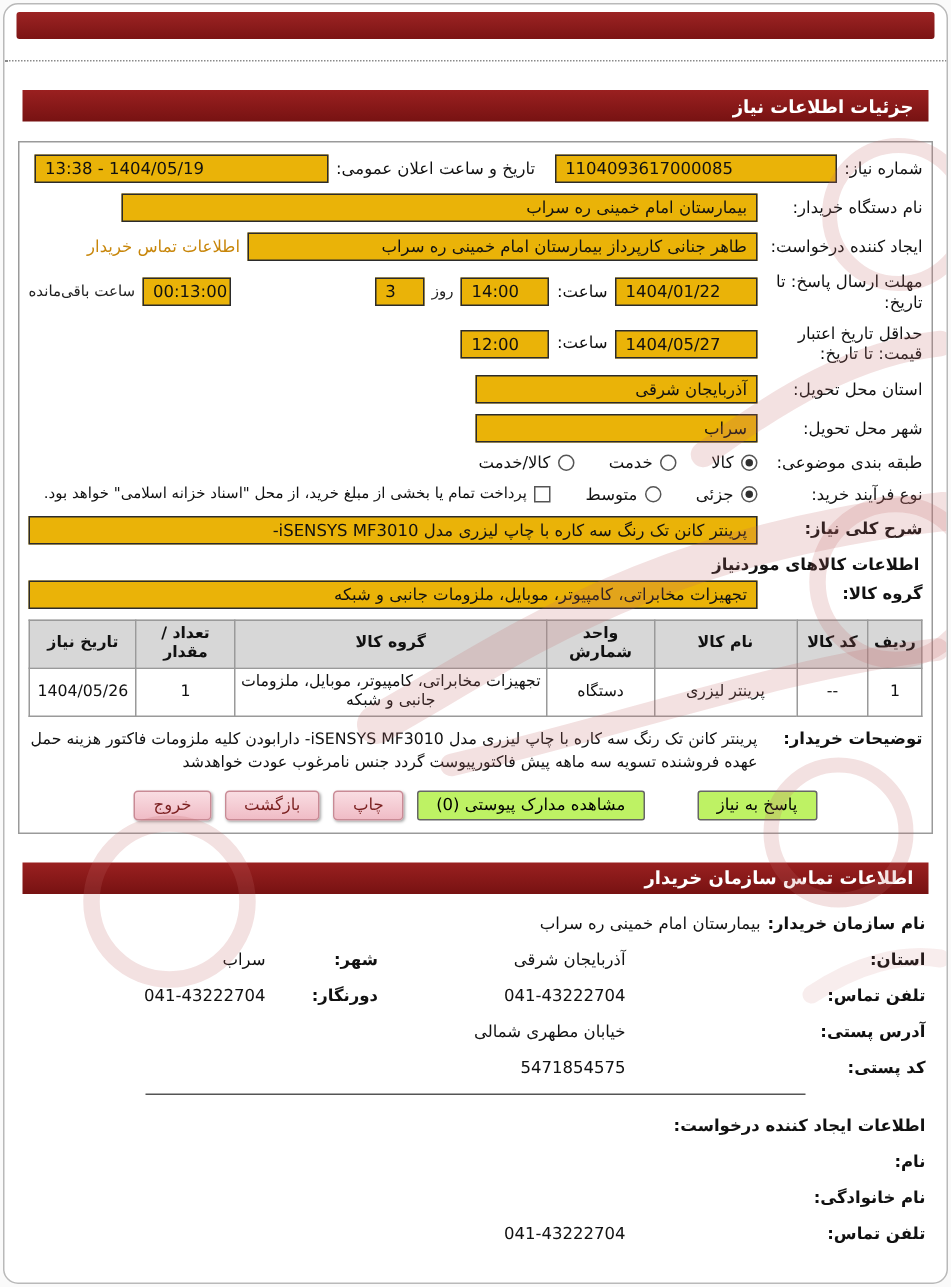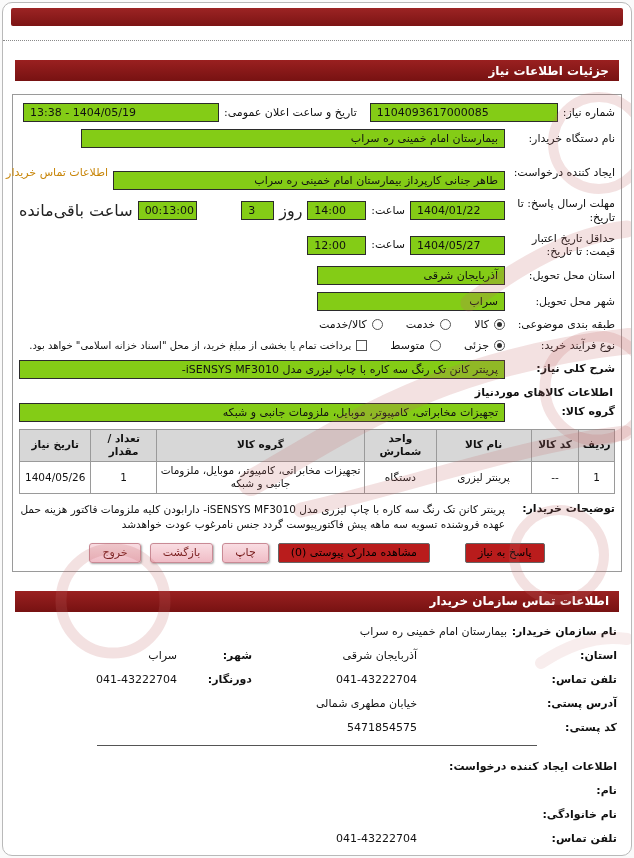--- a/index.html
+++ b/index.html
@@ -42,35 +42,35 @@
     padding: 8px 6px 6px;
     background: #fff;
   }
   .frow { display: flex; align-items: center; gap: 5px; margin-bottom: 7px; }
   .flabel { flex: none; text-align: right; line-height: 1.25; }
   .w105 { width: 105px; }
   .bold { font-weight: bold; }
   .box {
     flex: none;
     border: 1px solid #2b2b2b;
-    background: #84cc16;
+    background: #eab308;
     min-height: 19px;
     display: flex; align-items: center;
     padding: 1px 6px;
     white-space: nowrap; overflow: hidden; text-align: center;
   }
   .grow { flex: 1 1 auto; }
   .ltr { direction: ltr; }
   .w190 { width: 188px; } .w195 { width: 196px; }
-  .w425 { width: 424px; } .w340 { width: 392px; margin-top: 16px; }
+  .w425 { width: 424px; } .w340 { width: 340px; }
   .w95 { width: 95px; } .w62 { width: 59px; } .w32 { width: 33px; }
   .w185 { width: 188px; }
   .gap10 { margin-right: 8px; }
   .link { color: #c8860a; cursor: pointer; white-space: nowrap; }
-  .mini { font-size: 16px; color: #222; }
+  .mini { font-size: 10px; color: #222; }
   .radio {
     width: 11px; height: 11px; flex: none;
     border: 1px solid #555; border-radius: 50%;
     background: #fff; position: relative; display: inline-block;
   }
   .radio.sel::after {
     content: ""; position: absolute; inset: 2px;
     border-radius: 50%; background: #2f2f2f;
   }
   .cb { width: 11px; height: 11px; flex: none; border: 1px solid #555; background: #fff; }
@@ -86,21 +86,21 @@
     vertical-align: middle;
     line-height: 1.3;
   }
   table.items th { background: #d7d7d7; font-weight: bold; height: 22px; }
   table.items td { height: 30px; }
   .notes-text { flex: 1; font-size: 10.5px; line-height: 1.45; text-align: right; }
   .btnrow { display: flex; justify-content: center; align-items: center; gap: 9px; margin: 10px 0 2px; }
   .btn {
     font-family: inherit; font-size: 11px;
     height: 20px; padding: 0 12px;
-    border: 1px solid #666; background: #b91c1c;
+    border: 1px solid #666; background: #bef264;
     border-radius: 2px; cursor: pointer;
     display: flex; align-items: center; white-space: nowrap;
   }
   .btn.space { margin-left: 26px; }
   .btn.pink {
     background: linear-gradient(#f9dde2, #f0bcc6);
     border: 1px solid #c98a95;
     color: #7a1f1f;
     border-radius: 3px;
     box-shadow: 1px 1px 2px rgba(0,0,0,.35);

